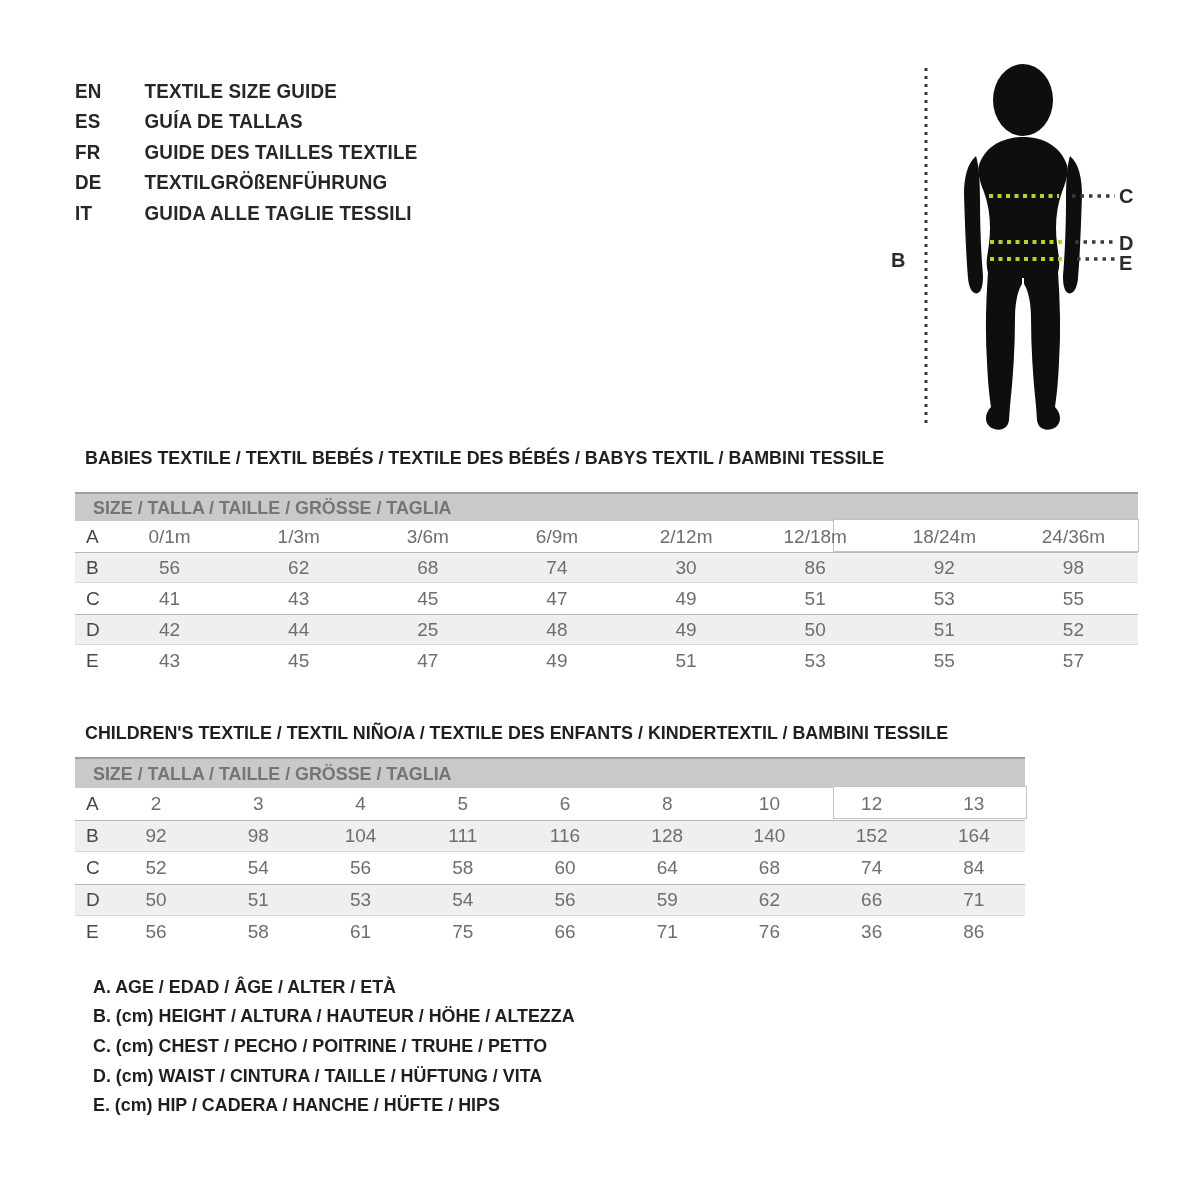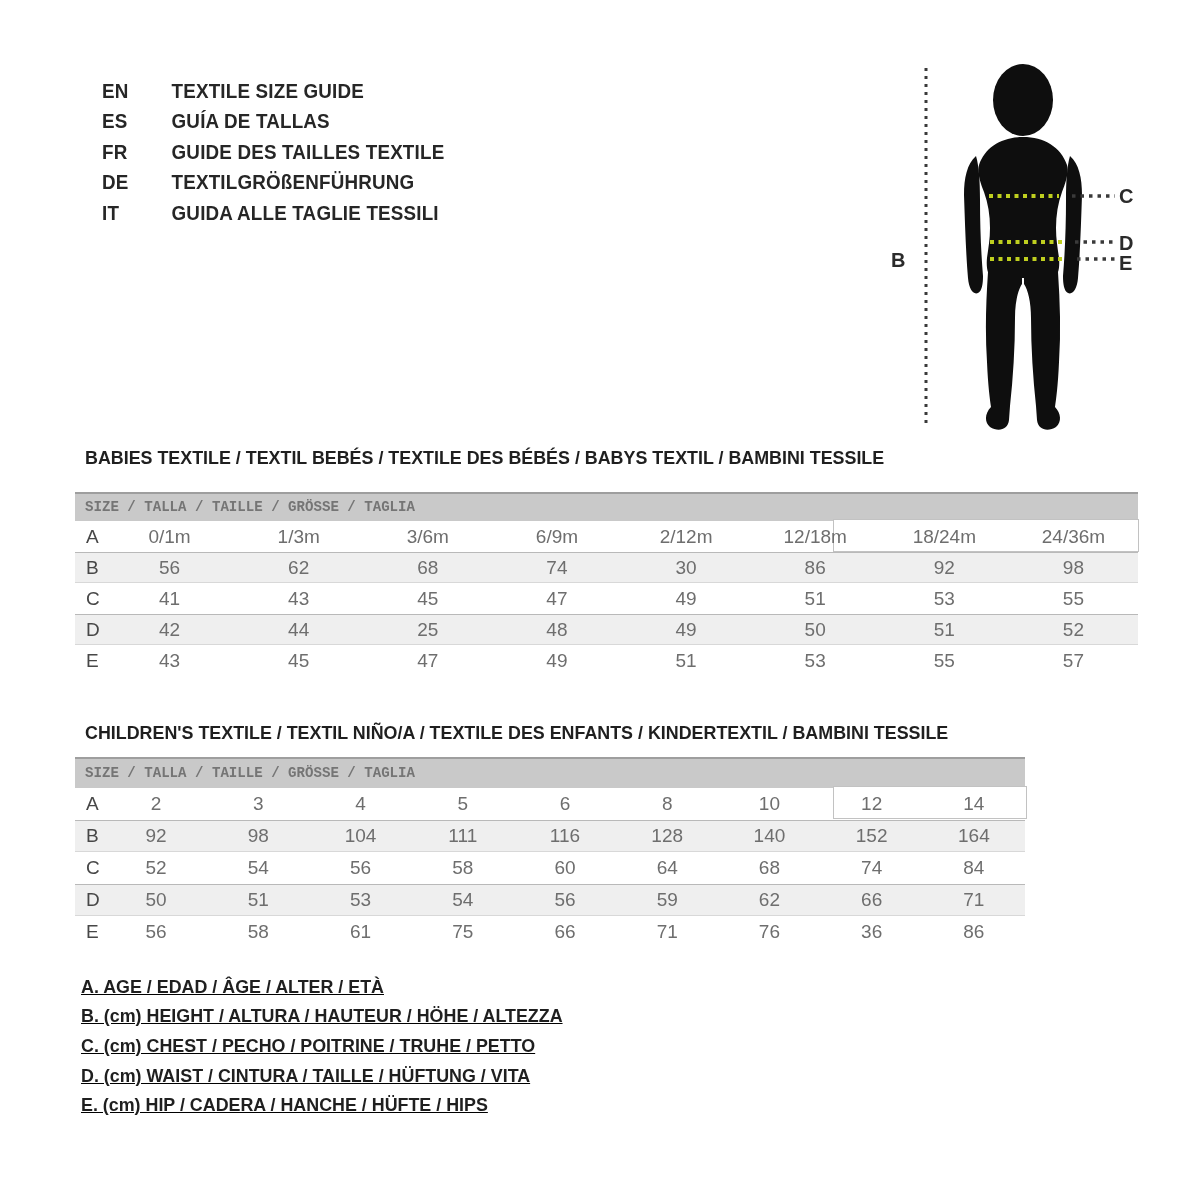--- a/index.html
+++ b/index.html
@@ -8,21 +8,21 @@
     width:1200px; height:1200px;
     font-family:"Liberation Sans", sans-serif;
     position:relative; overflow:hidden;
   }
   .canvas { position:absolute; left:0; top:0; width:1200px; height:1200px; background:#fff; }
 
   
   .cond { transform:scaleX(.94); transform-origin:0 50%; white-space:nowrap; }
 
   
-  .langlist { position:absolute; left:102px; top:76px; }
+  .langlist { position:absolute; left:75px; top:76px; }
   .langrow { display:flex; align-items:center; height:30.5px; }
   .langrow .code, .langrow .ltitle {
     font-size:20px; font-weight:700; color:#262626; letter-spacing:.2px;
   }
   .langrow .code { width:74px; flex:0 0 auto; }
 
   
   .figure { position:absolute; left:870px; top:40px; width:320px; height:420px; }
   .figure svg { position:absolute; left:0; top:0; }
   .mlabel { position:absolute; font-size:20px; font-weight:700; color:#2b2b2b; line-height:20px; }
@@ -36,43 +36,43 @@
   .sec-title.babies   { left:85px; top:448px; }
   .sec-title.children { left:85px; top:723px; }
 
   
   .sgtable { position:absolute; background:#fff; }
   .sgtable.babies-table   { left:75px; top:492px; width:1063px; }
   .sgtable.children-table { left:75px; top:757px; width:950px;  }
 
   .size-bar {
     background:#c9c9c9; border-top:2px solid #9e9e9e;
-    display:flex; align-items:center; padding-left:10px;
-    font-size:15px; font-weight:700; color:#757575;font-family:Liberation Mono, monospace;
+    display:flex; align-items:center; padding-left:18px;
+    font-size:19px; font-weight:700; color:#757575;
   }
   .babies-table   .size-bar { height:29px; }
   .children-table .size-bar { height:31px; }
 
   .trows { position:relative; z-index:2; }
   .trow { display:flex; align-items:center; }
   .babies-table   .trow { height:31px; }
   .children-table .trow { height:32px; }
   .trow:nth-child(even) {
     background:#efefef;
     border-top:1px solid #b9b9b9; border-bottom:1px solid #d8d8d8;
   }
   .rlabel { flex:0 0 30px; padding-left:11px; font-size:19px; color:#474747; }
   .cell   { flex:1 1 0; text-align:center; font-size:19px; color:#6e6e6e; }
 
   .sel-box { position:absolute; background:#ffffff; border:1px solid #c2c2c2; z-index:1; }
   .babies-table   .sel-box { left:758px; top:27px; width:306px; height:33px; }
   .children-table .sel-box { left:758px; top:29px; width:194px; height:33px; }
 
   
-  .legend { position:absolute; left:81px; top:972px;text-decoration:underline; }
+  .legend { position:absolute; left:93px; top:972px; }
   .legend-line { display:flex; align-items:center; height:29.6px;
     font-size:19px; font-weight:700; color:#1f1f1f; }
 </style>
 </head>
 <body>
 
 <div class="canvas">
 
   <div class="langlist">
     <div class="langrow cond">
@@ -204,21 +204,21 @@
         <div class="trow">
           <span class="rlabel">A</span>
           <span class="cell">2</span>
           <span class="cell">3</span>
           <span class="cell">4</span>
           <span class="cell">5</span>
           <span class="cell">6</span>
           <span class="cell">8</span>
           <span class="cell">10</span>
           <span class="cell">12</span>
-          <span class="cell">14</span>
+          <span class="cell">13</span>
         </div>
         <div class="trow">
           <span class="rlabel">B</span>
           <span class="cell">92</span>
           <span class="cell">98</span>
           <span class="cell">104</span>
           <span class="cell">111</span>
           <span class="cell">116</span>
           <span class="cell">128</span>
           <span class="cell">140</span>

